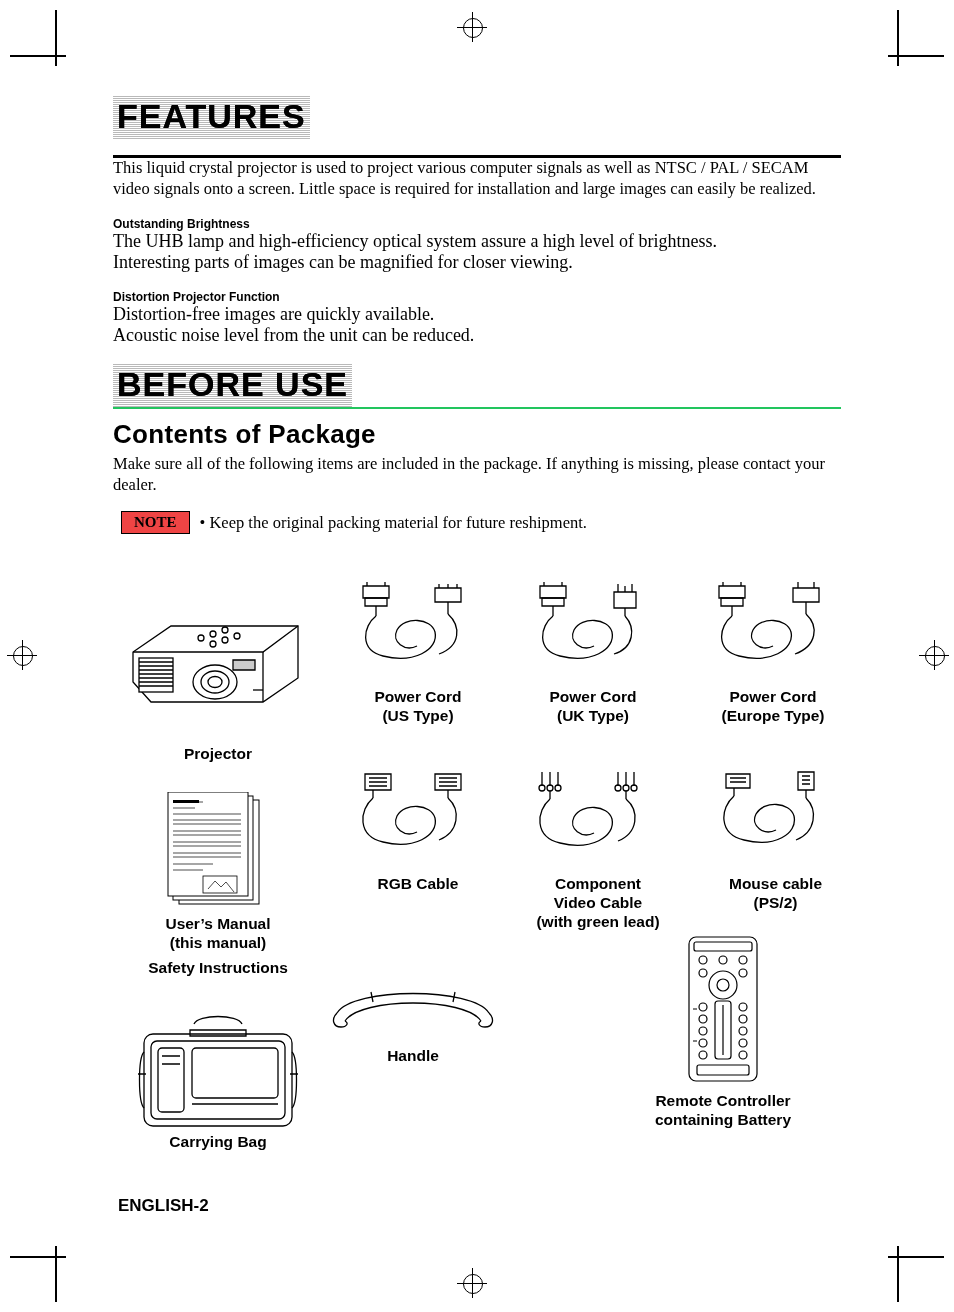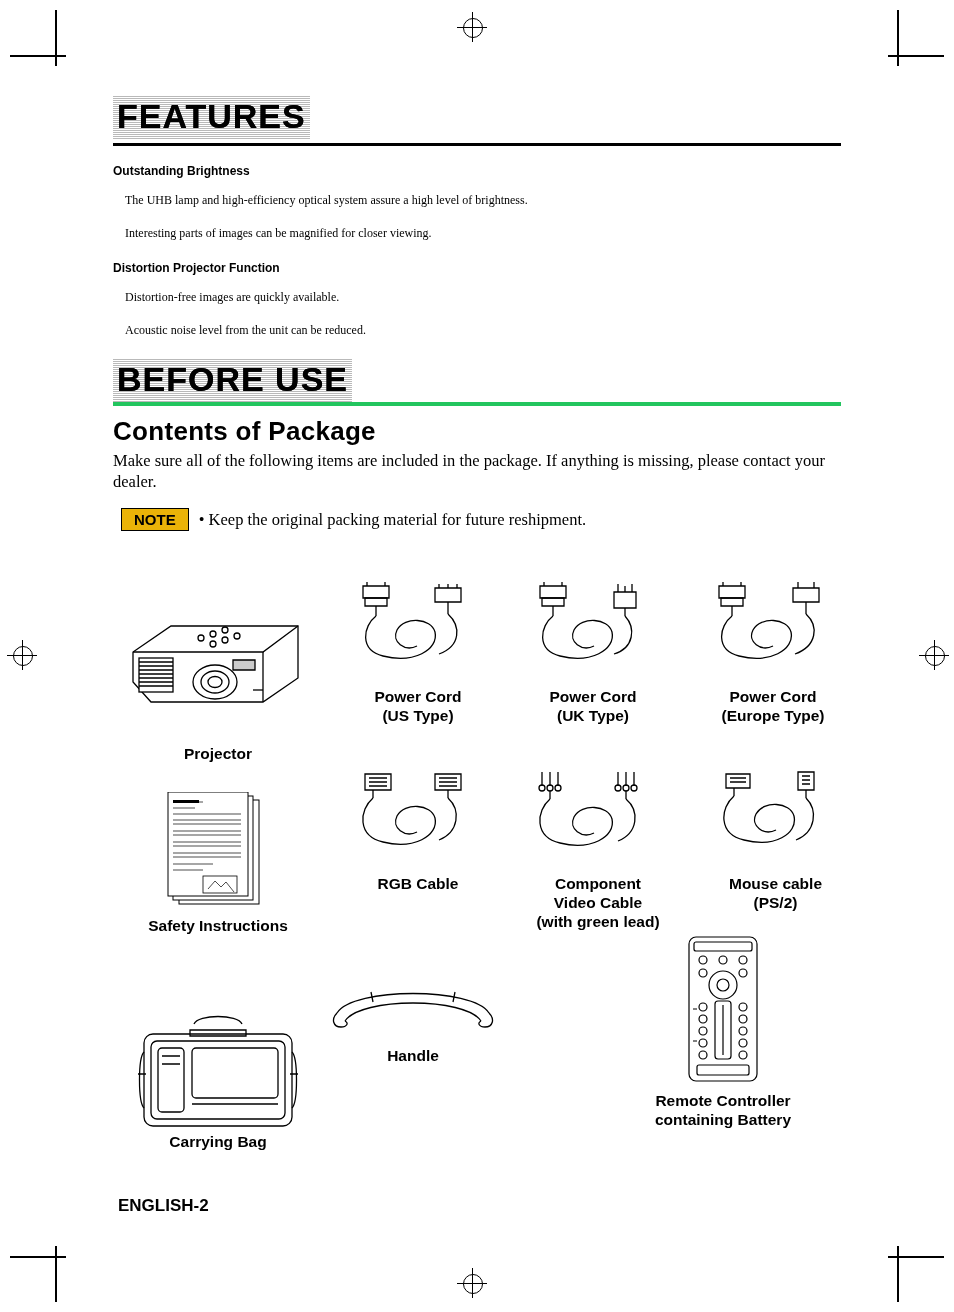--- a/index.html
+++ b/index.html
@@ -26,36 +26,36 @@
     font-weight:bold;font-size:34px;letter-spacing:1px;
     margin:0;padding:2px 4px 3px 4px;color:#000;
     background:repeating-linear-gradient(
         to bottom,
         #ffffff 0px,#ffffff 1px,
         #b9b9b9 1px,#b9b9b9 2px);
     display:inline-block;
     border-bottom:none;
     text-shadow:0 0 0 #000;
   }
-  .banner-wrap{border-bottom:3px solid #000;padding-bottom:4px;margin-bottom:0;}
-  .banner-wrap2{border-bottom:4px solid #22c55e;padding-bottom:0;margin:18px 0 6px 0;}
+  .banner-wrap{border-bottom:3px solid #000;padding-bottom:16px;margin-bottom:0;}
+  .banner-wrap2{border-bottom:2px solid #22c55e;padding-bottom:0;margin:18px 0 6px 0;}
 
   p.body{font-size:16.5px;line-height:20.5px;margin:0 0 0 0;}
   .subhead{font-family:"Liberation Sans", sans-serif;font-weight:bold;font-size:12px;margin:18px 0 0 0;}
-  .subbody{font-size:12px;line-height:20.5px;margin:12px;}
+  .subbody{font-size:18px;line-height:20.5px;margin:0;}
 
   h2.section{
     font-family:"Liberation Sans", sans-serif;
     font-weight:bold;font-size:26px;margin:10px 0 4px 0;letter-spacing:0.3px;
   }
 
   .note-row{display:flex;align-items:center;margin-top:16px;}
   .note-box{
-    border:1px solid #000;font-family:Liberation Sans, sans-serif;font-weight:bold;
-    font-size:15px;padding:2px 12px;margin-left:8px;background:#eab308;
+    border:1px solid #000;font-family:Liberation Serif, serif;font-weight:bold;
+    font-size:15px;padding:2px 12px;margin-left:8px;background:#ef4444;
   }
   .note-text{font-size:16.5px;margin-left:10px;}
 
   .caption{font-family:"Liberation Sans", sans-serif;font-weight:bold;font-size:15.5px;text-align:center;line-height:19px;}
 
   .footer{
     position:absolute;left:118px;top:1196px;
     font-family:"Liberation Sans", sans-serif;font-weight:bold;font-size:17px;
   }
 
@@ -85,20 +85,21 @@
   <div class="regmark" style="left:7px;top:640px;"></div>
   <div class="regcircle" style="left:13px;top:646px;"></div>
   <div class="regmark" style="left:919px;top:640px;"></div>
   <div class="regcircle" style="left:925px;top:646px;"></div>
 
   <div class="content">
 
     <div class="banner-wrap">
       <h1 class="banner">FEATURES</h1>
     </div>
+    <p class="body">This liquid crystal projector is used to project various computer signals as well as NTSC / PAL / SECAM video signals onto a screen. Little space is required for installation and large images can easily be realized.</p>
 
     <div class="subhead">Outstanding Brightness</div>
     <p class="subbody">The UHB lamp and high-efficiency optical system assure a high level of brightness.</p>
 
     <p class="subbody">Interesting parts of images can be magnified for closer viewing.</p>
 
     <div class="subhead">Distortion Projector Function</div>
     <p class="subbody">Distortion-free images are quickly available.</p>
 
     <p class="subbody">Acoustic noise level from the unit can be reduced.</p>
@@ -213,20 +214,22 @@
           <path d="M10 61 h68 M10 65 h68"></path>
           <path d="M10 72 h40"></path>
           <path d="M10 78 h30"></path>
           <rect x="40" y="84" width="34" height="17" stroke-width="0.8"></rect>
           <path d="M45 97 l7 -8 l6 6 l5 -5 l8 10"></path>
         </g>
         <g fill="#000">
           <rect x="10" y="8" width="26" height="3"></rect>
         </g>
       </svg>
+      <div class="caption" style="white-space:pre-line;margin-top:4px;">User’s Manual
+(this manual)</div>
       <div class="caption" style="margin-top:6px;">Safety Instructions</div>
     </div>
 
     <div class="cell" style="left:405px;top:190px;width:160px;">
       <svg width="160" height="100" viewBox="0 0 160 100" style="margin:0 auto;">
         <g fill="none" stroke="#000" stroke-width="1.3">
           <path d="M24 2 v14 M32 2 v14 M40 2 v14"></path>
           <circle cx="24" cy="18" r="3"></circle>
             <circle cx="32" cy="18" r="3"></circle>
             <circle cx="40" cy="18" r="3"></circle>

